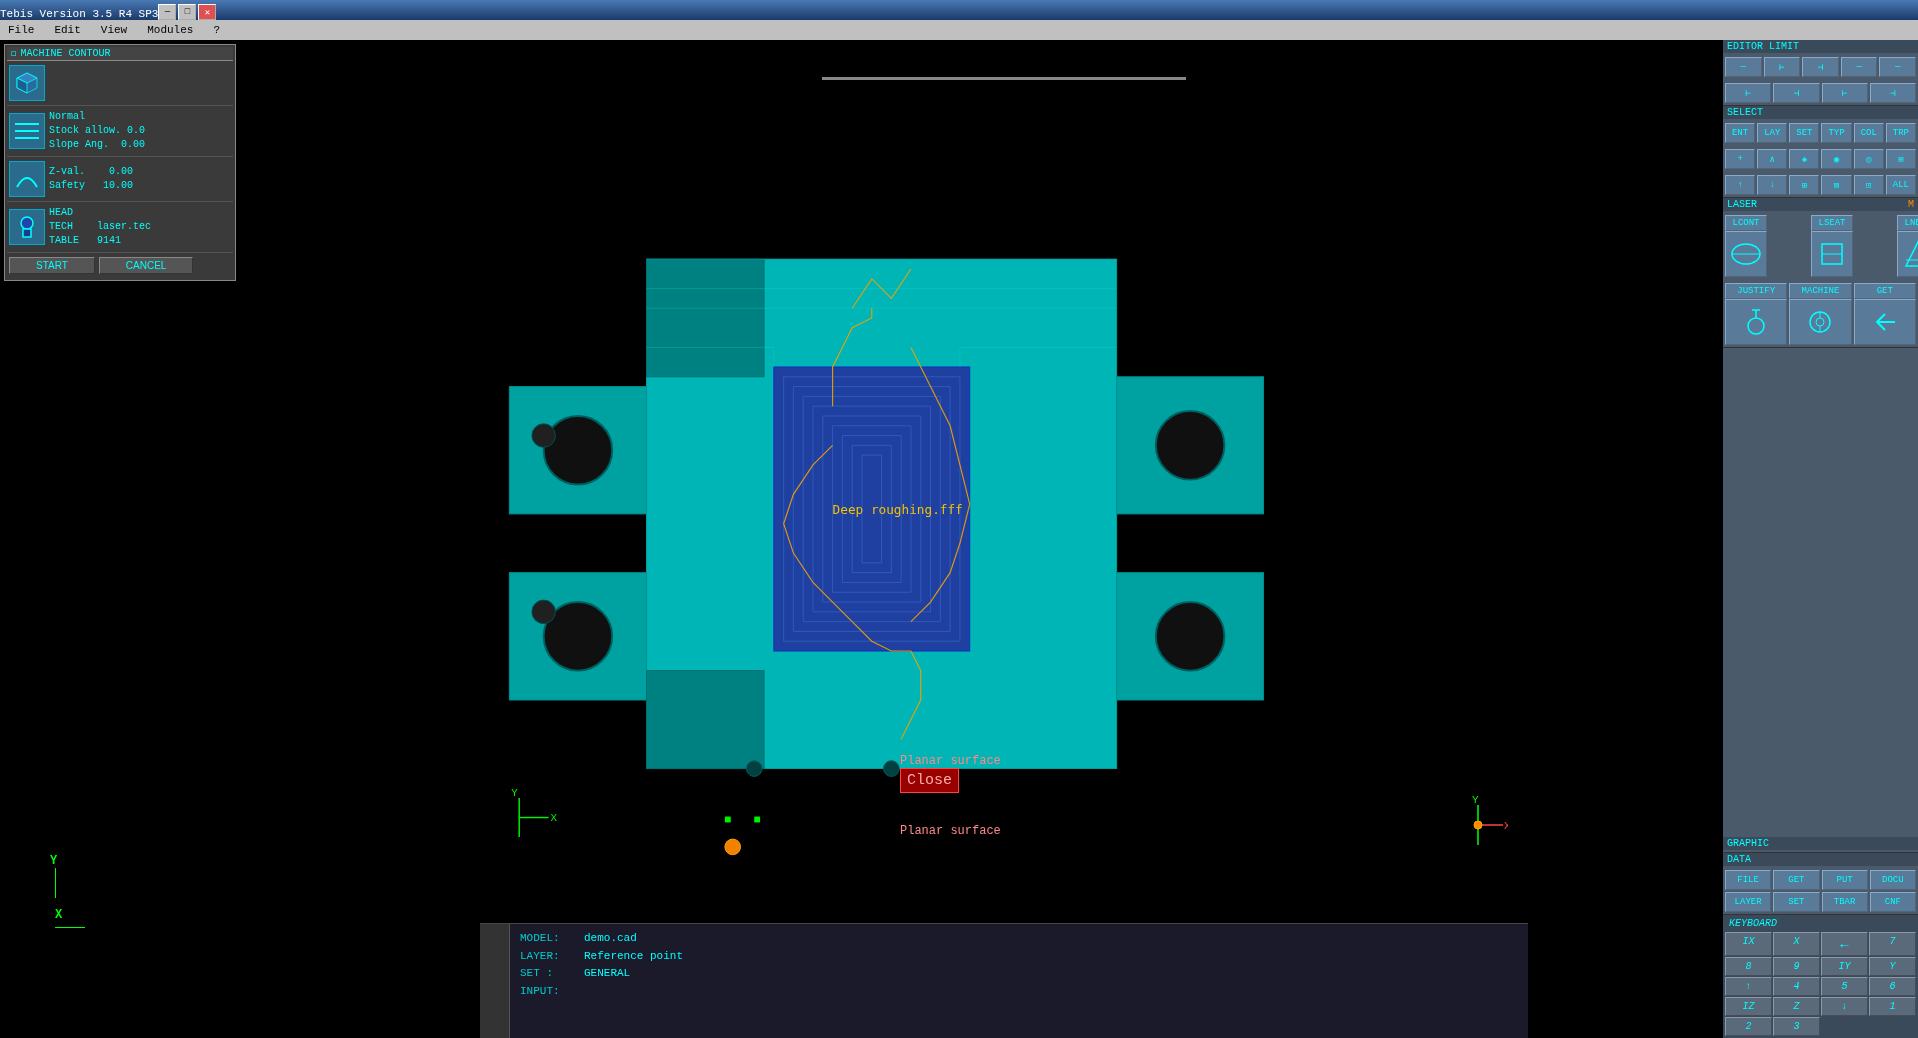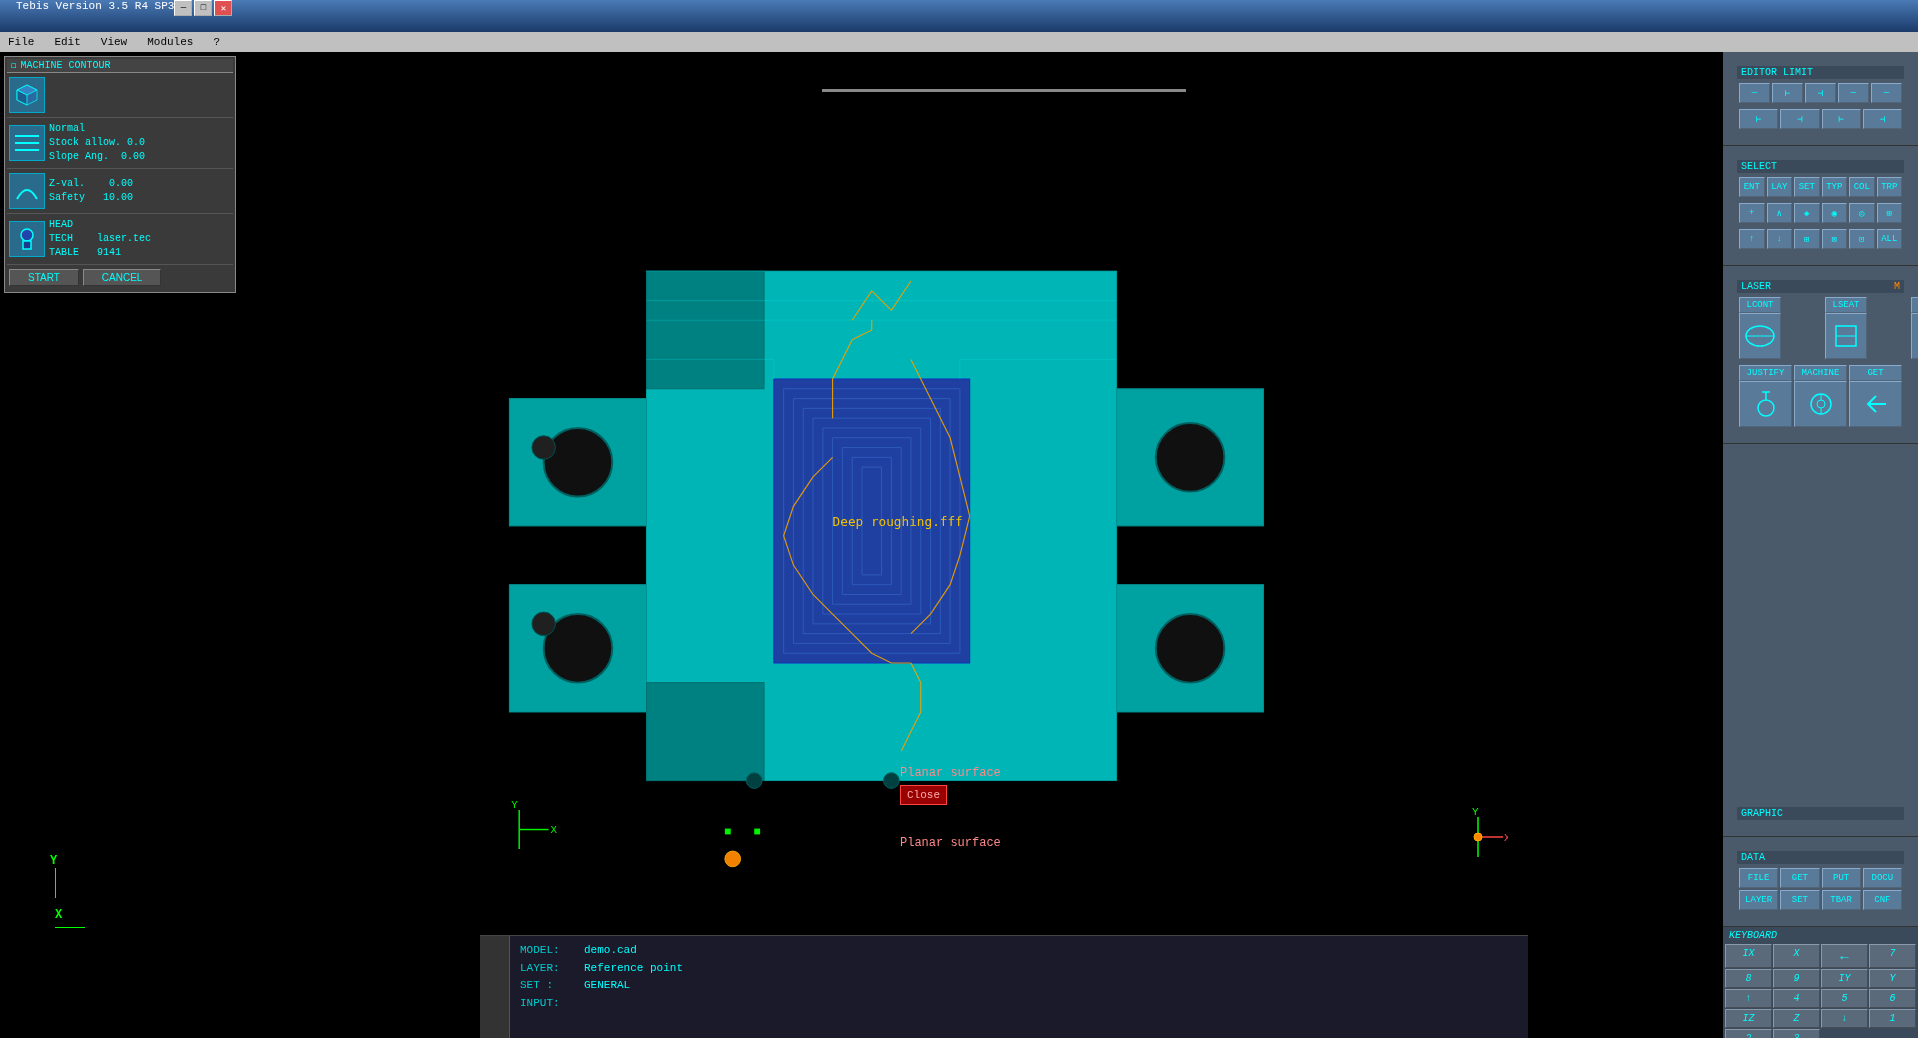--- a/index.html
+++ b/index.html
@@ -9,25 +9,25 @@
       background: #000;
       font-family: 'Courier New', monospace;
       font-size: 11px;
       color: #00ffff;
       overflow: hidden;
     }
 
     
     #titlebar {
       width: 100%;
-      height: 32px;
+      height: 20px;
       background: linear-gradient(to bottom, #4a7ab5, #1a3a6a);
       display: flex;
-      align-items: flex-start;
-      padding: 0 16px;
+      align-items: flex-end;
+      padding: 0 0;
       color: white;
       font-size: 11px;
     }
     #titlebar-controls { display: flex; gap: 2px; }
     .titlebar-btn {
       width: 18px; height: 16px;
       background: #c0c0c0;
       border: 1px outset #fff;
       font-size: 9px;
       display: flex; align-items: center; justify-content: center;
@@ -105,21 +105,21 @@
     .mc-buttons {
       display: flex;
       gap: 4px;
       padding: 4px 2px;
     }
     .mc-btn {
       background: #555;
       border: 1px outset #888;
       color: #00ffff;
       font-size: 10px;
-      padding: 2px 18px;
+      padding: 2px 26px;
       cursor: pointer;
     }
     .toolbar-btn {
       width: 28px; height: 28px;
       background: #cc00cc;
       border: 1px outset #ff44ff;
       display: flex; align-items: center; justify-content: center;
       cursor: pointer;
       font-size: 14px;
       color: white;
@@ -177,21 +177,21 @@
     #right-panel {
       width: 195px;
       min-width: 195px;
       background: #4a5a6a;
       display: flex;
       flex-direction: column;
       font-size: 10px;
     }
     .rp-section {
       border-bottom: 1px solid #333;
-      padding: 14px;
+      padding: 0;
     }
     .rp-title {
       background: #3a4a5a;
       color: #00ffff;
       font-size: 10px;
       padding: 1px 4px;
       margin-bottom: 2px;
     }
     .rp-grid {
       display: grid;
@@ -222,21 +222,21 @@
       min-height: 44px;
       display: flex; align-items: center; justify-content: center;
     }
 
     
     .tooltip-box {
       position: absolute;
       background: rgba(180, 0, 0, 0.85);
       border: 1px solid #ff4444;
       color: #ffaaaa;
-      font-size: 11px;
+      font-size: 15px;
       padding: 3px 6px;
     }
 
     
     .planar-text {
       position: absolute;
       color: #ff8888;
       font-size: 12px;
     }
 

